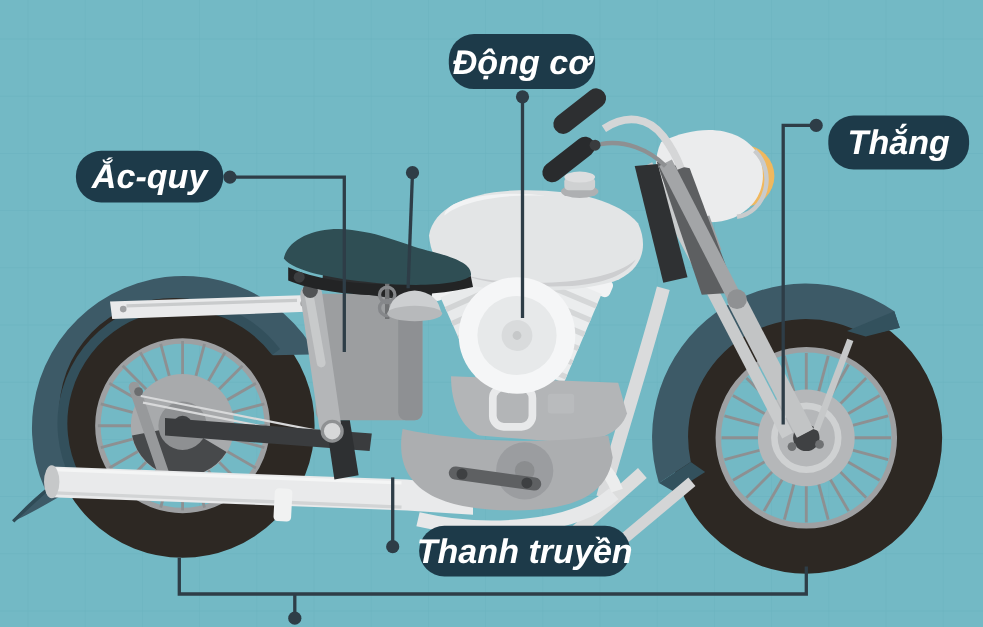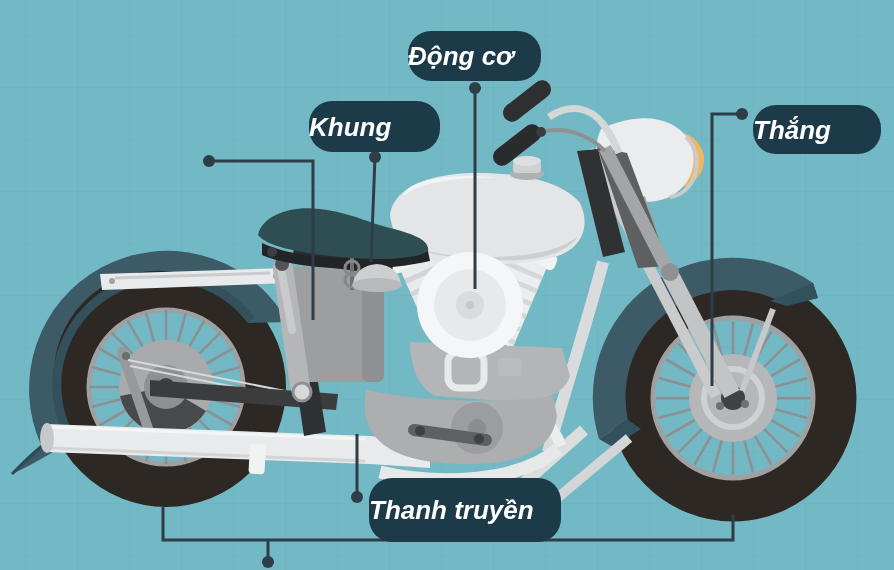--- a/index.html
+++ b/index.html
@@ -17,30 +17,30 @@
   .stage svg{position:absolute;left:0;top:0;display:block;}
   .grid-line{stroke:var(--grid);stroke-opacity:.45;stroke-width:1;fill:none;}
   .tire-stroke{fill:none;stroke:var(--tire);}
   .fender{fill:var(--fender);}
   .fender-dark{fill:var(--fender-dark);}
   .seat-fill{fill:var(--seat);}
   .accent{fill:var(--accent-yellow);}
   .callout-line{fill:none;stroke:var(--callout);stroke-width:3;}
   .callout-dot{fill:var(--callout);}
   .callout{
-    position:absolute;display:flex;align-items:center;
+    position:absolute;display:flex;align-items:center;justify-content:center;
     background:var(--label-bg);color:var(--label-text);
-    font-style:italic;font-weight:bold;font-size:26px;line-height:1;
+    font-style:italic;font-weight:bold;font-size:31px;line-height:1;
     border-radius:23px;white-space:nowrap;
   }
   .callout-battery{left:69px;top:137px;width:134px;height:47px;}
   .callout-frame{left:309px;top:101px;width:131px;height:51px;}
   .callout-engine{left:408px;top:31px;width:133px;height:50px;}
   .callout-brake{left:753px;top:89px;width:128px;height:49px;margin-top:16px;}
-  .callout-rod{left:369px;top:478px;width:192px;height:64px;}
+  .callout-rod{left:381px;top:478px;width:192px;height:46px;}
 </style>
 </head>
 <body>
 
 <div class="stage">
 
   <svg width="894" height="570" viewBox="0 0 894 570">
     <defs>
       <pattern id="gridpat" width="52" height="52" x="25" y="35" patternUnits="userSpaceOnUse">
         <path class="grid-line" d="M52 0 H0 V52"></path>
@@ -268,22 +268,22 @@
         <circle class="callout-dot" cx="357" cy="497" r="6"></circle>
       </g>
       <g>
         <path class="callout-line" d="M163,507 V540 H733 V515"></path>
         <path class="callout-line" d="M268,540 V562"></path>
         <circle class="callout-dot" cx="268" cy="562" r="6"></circle>
       </g>
     </g>
   </svg>
 
-  <div class="callout callout-frame">
-    <span>Khung</span>
+  <div class="callout callout-battery">
+    <span>Ắc-quy</span>
   </div>
   <div class="callout callout-engine">
     <span>Động cơ</span>
   </div>
   <div class="callout callout-brake">
     <span>Thắng</span>
   </div>
   <div class="callout callout-rod">
     <span>Thanh truyền</span>
   </div>

